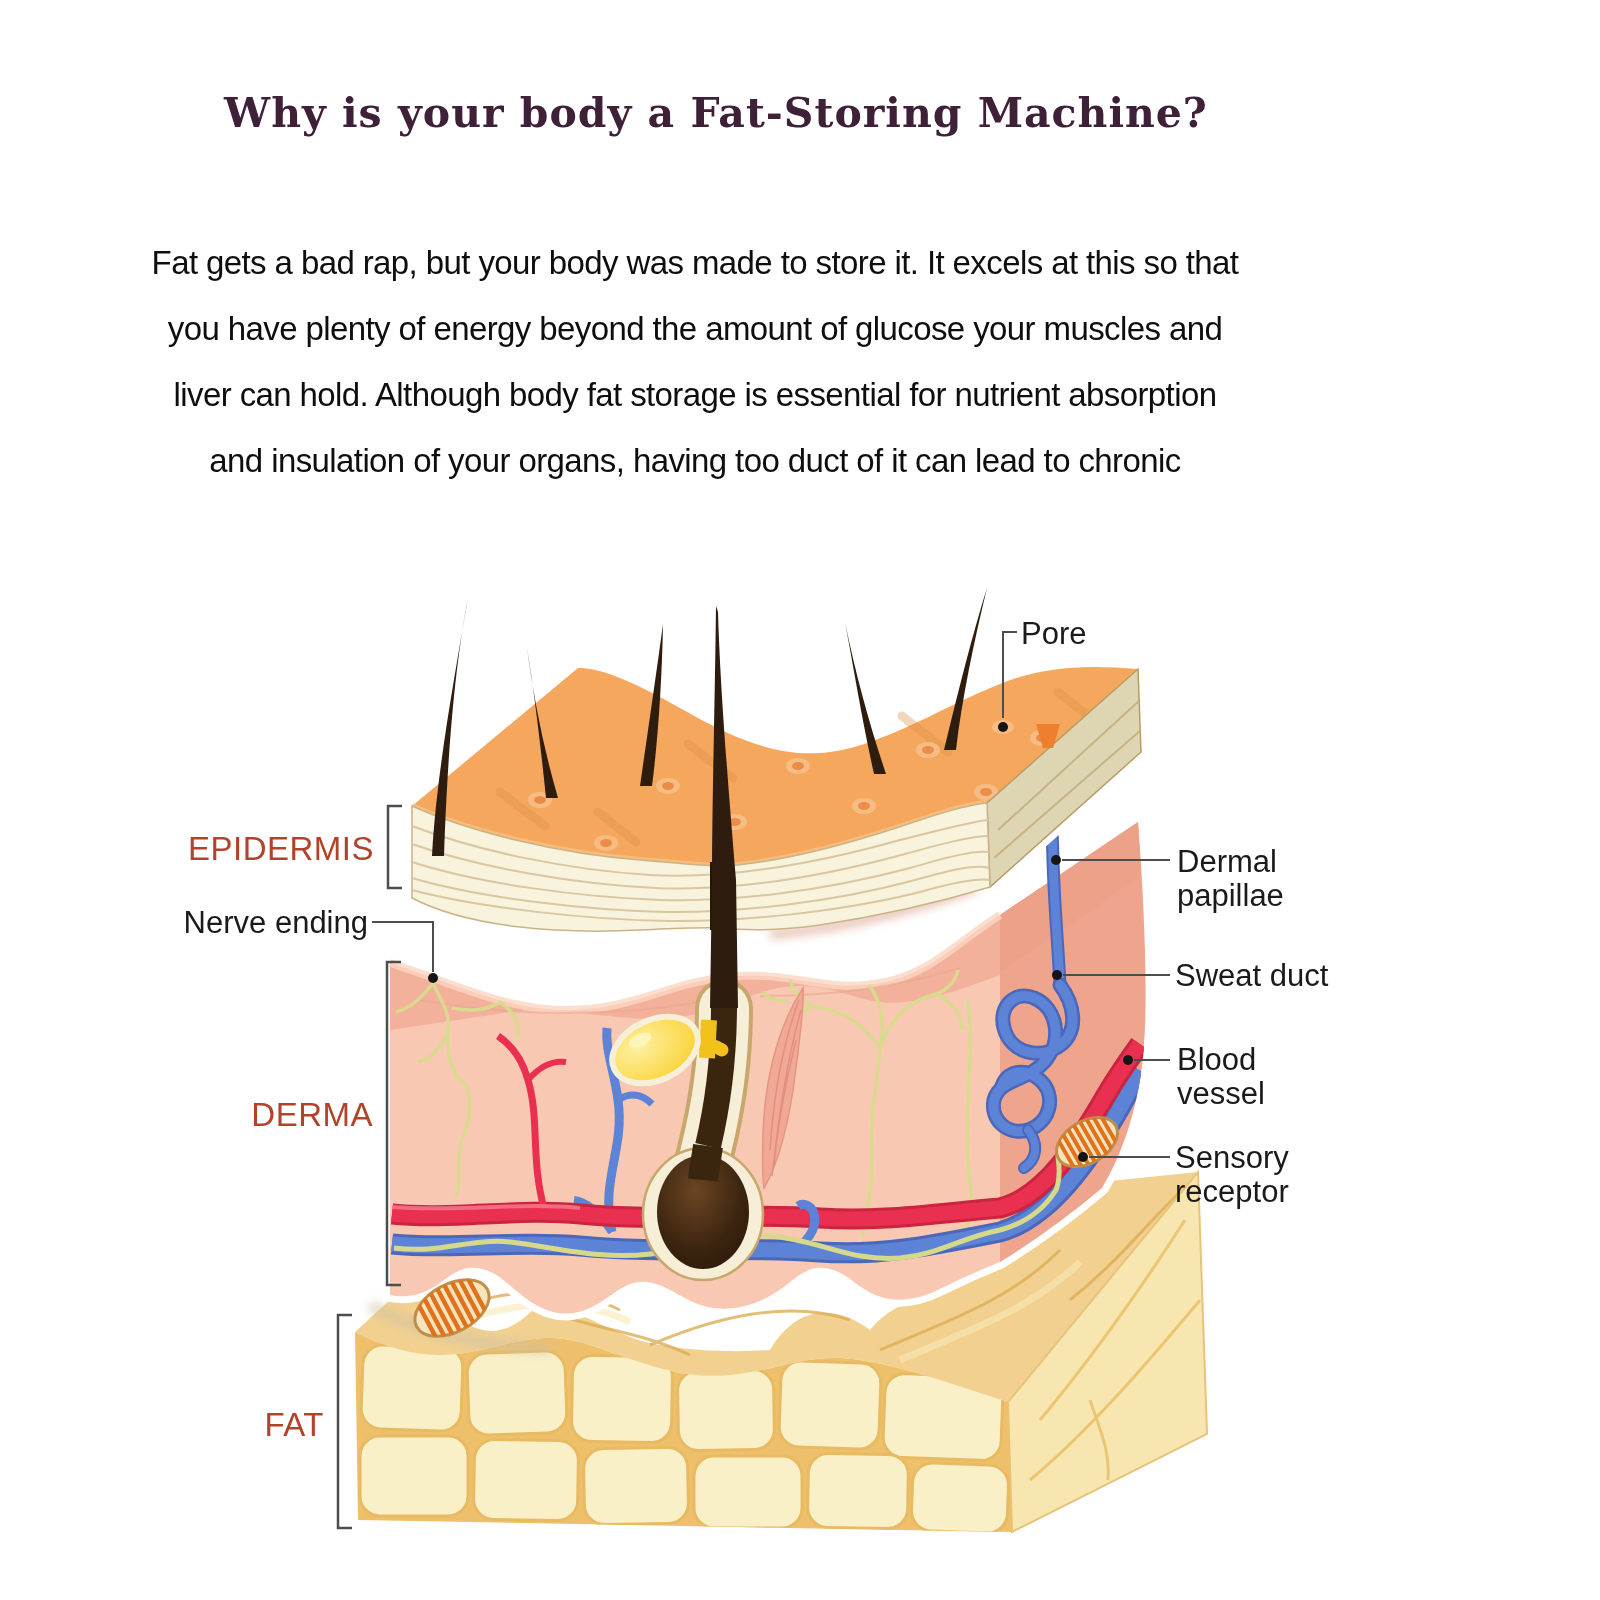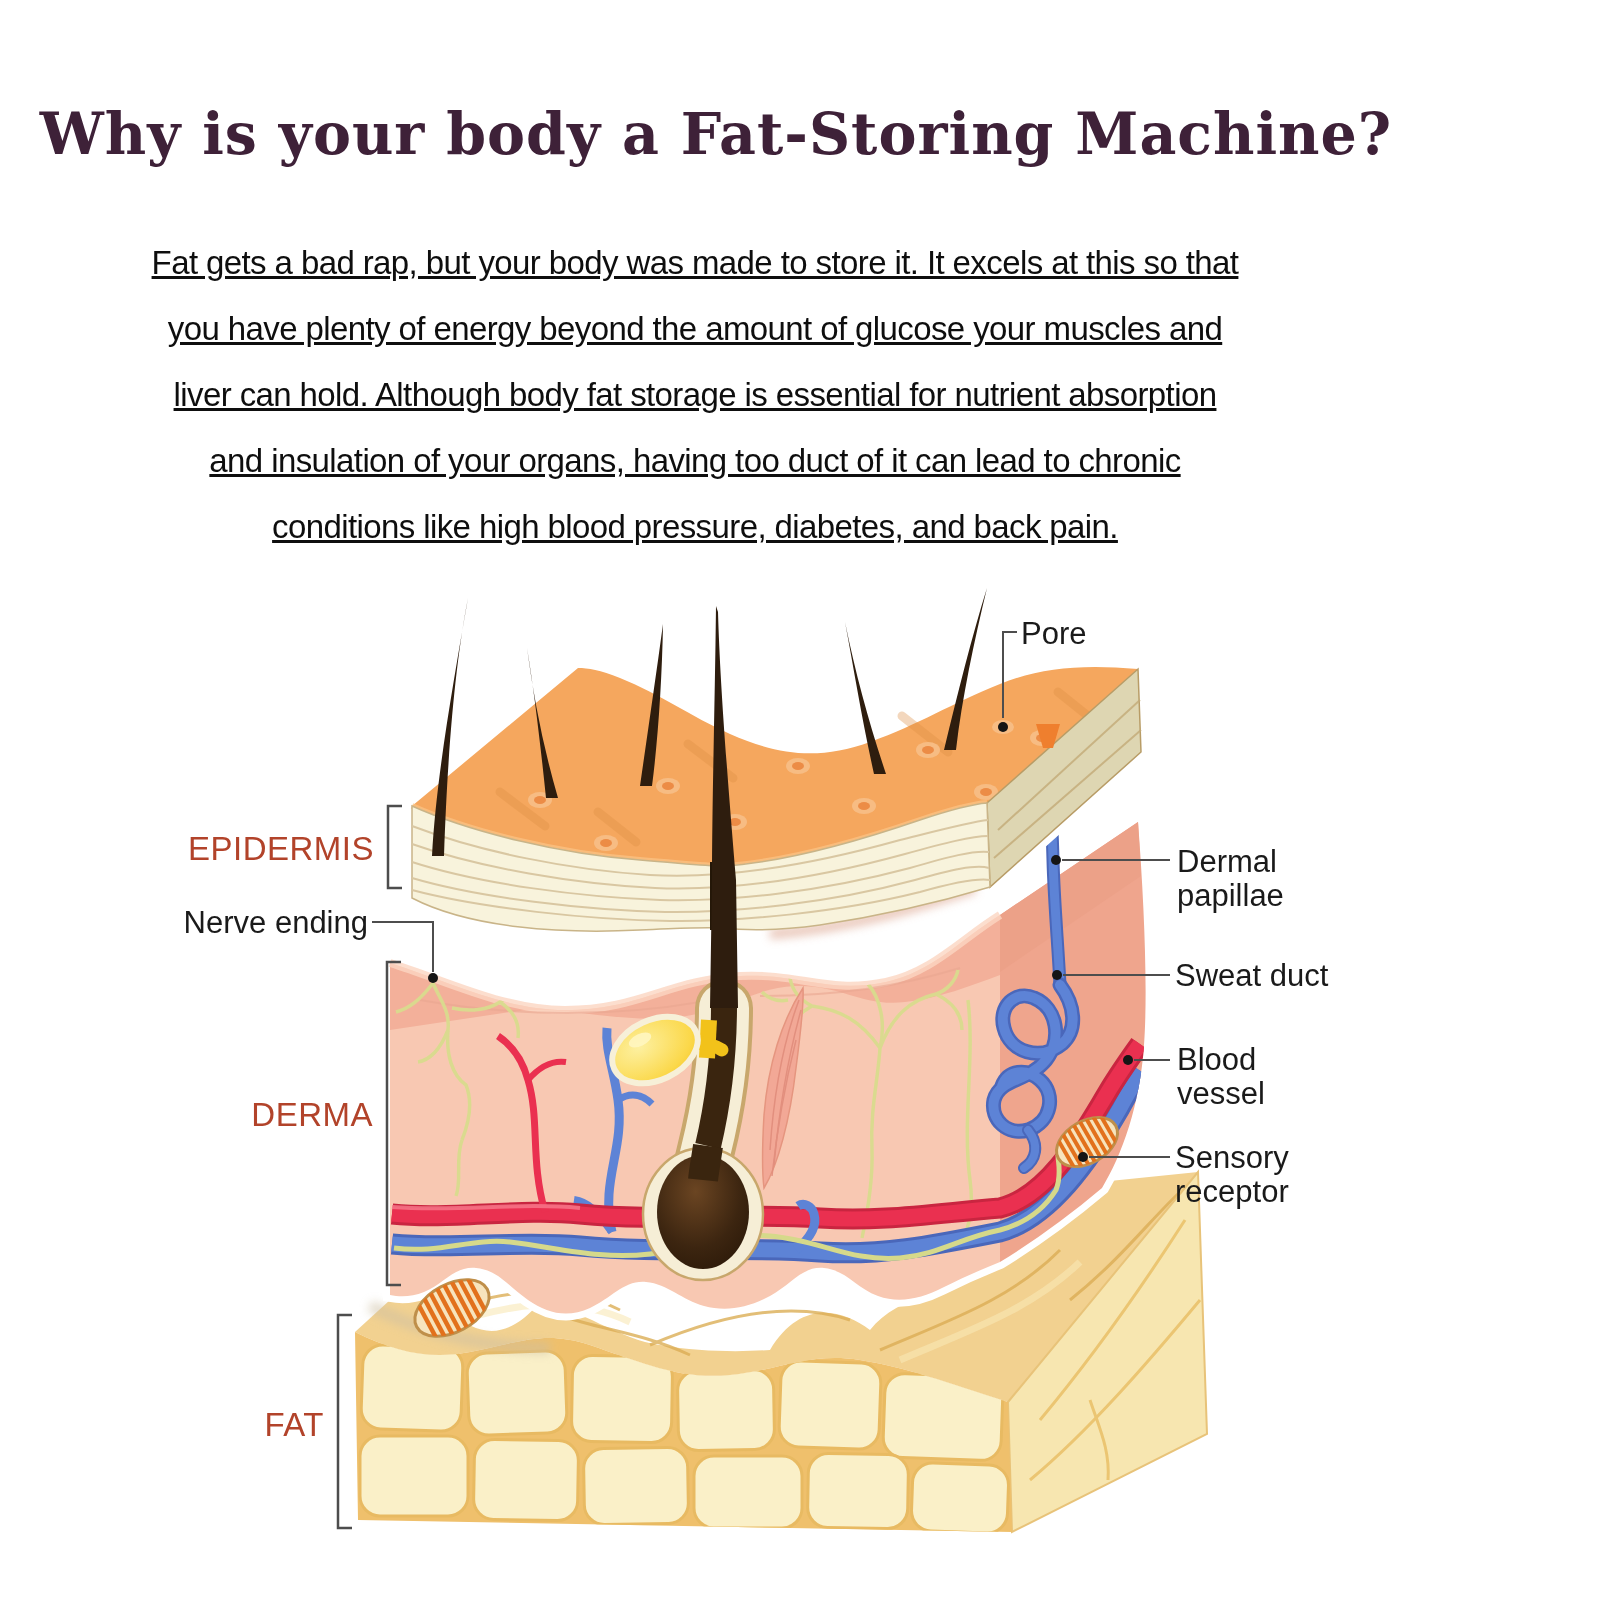--- a/index.html
+++ b/index.html
@@ -1,38 +1,37 @@
 <!DOCTYPE html>
 <html><head>
 <meta charset="utf-8">
 <style>
   html,body{margin:0;padding:0;}
   body{width:1600px;height:1600px;background:#ffffff;position:relative;overflow:hidden;
        font-family:"Liberation Sans",sans-serif;}
   .title{position:absolute;top:62px;left:0;width:1432px;text-align:center;
-         font-family:"DejaVu Serif",serif;font-weight:900;font-size:57px;letter-spacing:1px;
+         font-family:"DejaVu Serif",serif;font-weight:900;font-size:41px;letter-spacing:1px;
          color:#3E2138;}
   .intro{position:absolute;top:230px;left:0;width:1390px;text-align:center;
-         font-size:33px;line-height:66px;color:#0e0e0e;letter-spacing:-0.6px;text-decoration:underline;}
+         font-size:33px;line-height:66px;color:#0e0e0e;letter-spacing:-0.6px;}
   .intro div{white-space:nowrap;}
   svg text{font-family:"Liberation Sans",sans-serif;}
   .layer-label{font-size:33px;letter-spacing:0.5px;}
   .anno-label{font-size:31px;fill:#1a1a1a;}
 </style>
 </head>
 <body>
 
 <h1 class="title">Why is your body a Fat-Storing Machine?</h1>
 
 <div class="intro">
   <div>Fat gets a bad rap, but your body was made to store it. It excels at this so that</div>
   <div>you have plenty of energy beyond the amount of glucose your muscles and</div>
   <div>liver can hold. Although body fat storage is essential for nutrient absorption</div>
   <div>and insulation of your organs, having too duct of it can lead to chronic</div>
-  <div>conditions like high blood pressure, diabetes, and back pain.</div>
 </div>
 
 <svg style="position:absolute;left:0;top:560px;" width="1600" height="1040" viewBox="0 560 1600 1040" xmlns="http://www.w3.org/2000/svg">
 
   <defs>
     <filter id="blur" x="-50%" y="-50%" width="200%" height="200%">
       <feGaussianBlur stdDeviation="5"></feGaussianBlur>
     </filter>
     <radialGradient id="gradBulb" cx="0.42" cy="0.32" r="0.9">
       <stop offset="0" stop-color="#6b4522"></stop>

